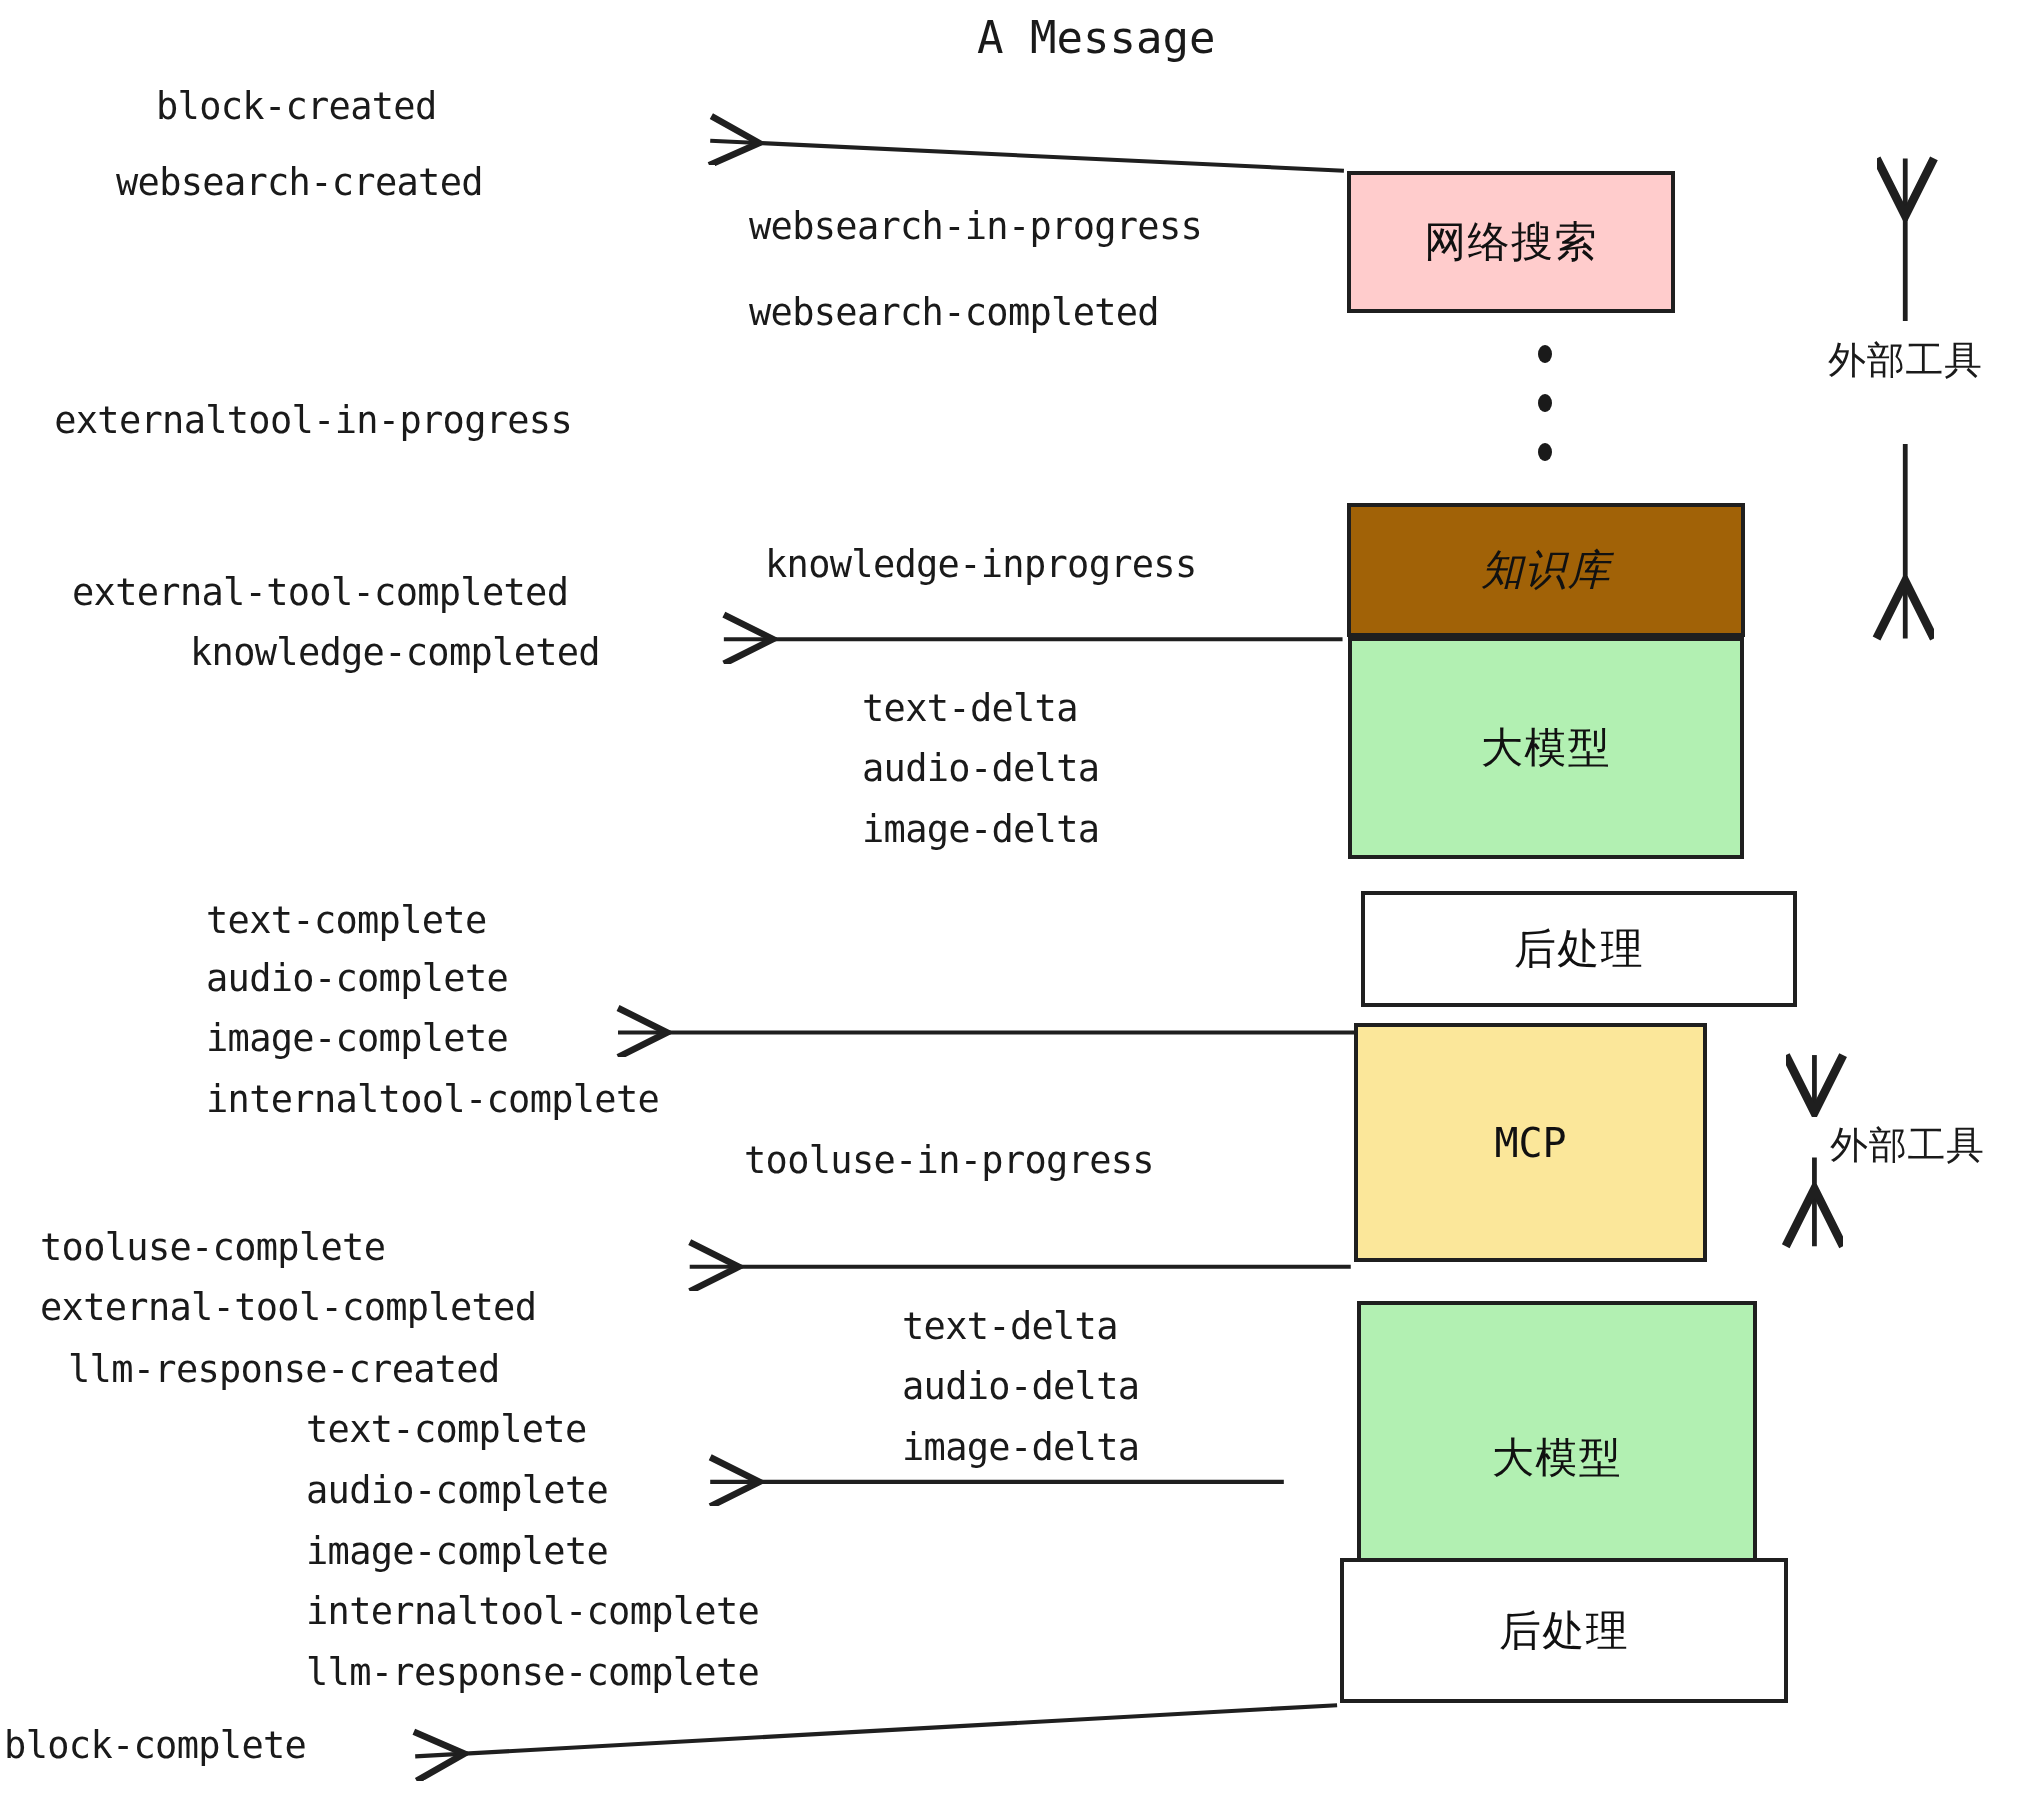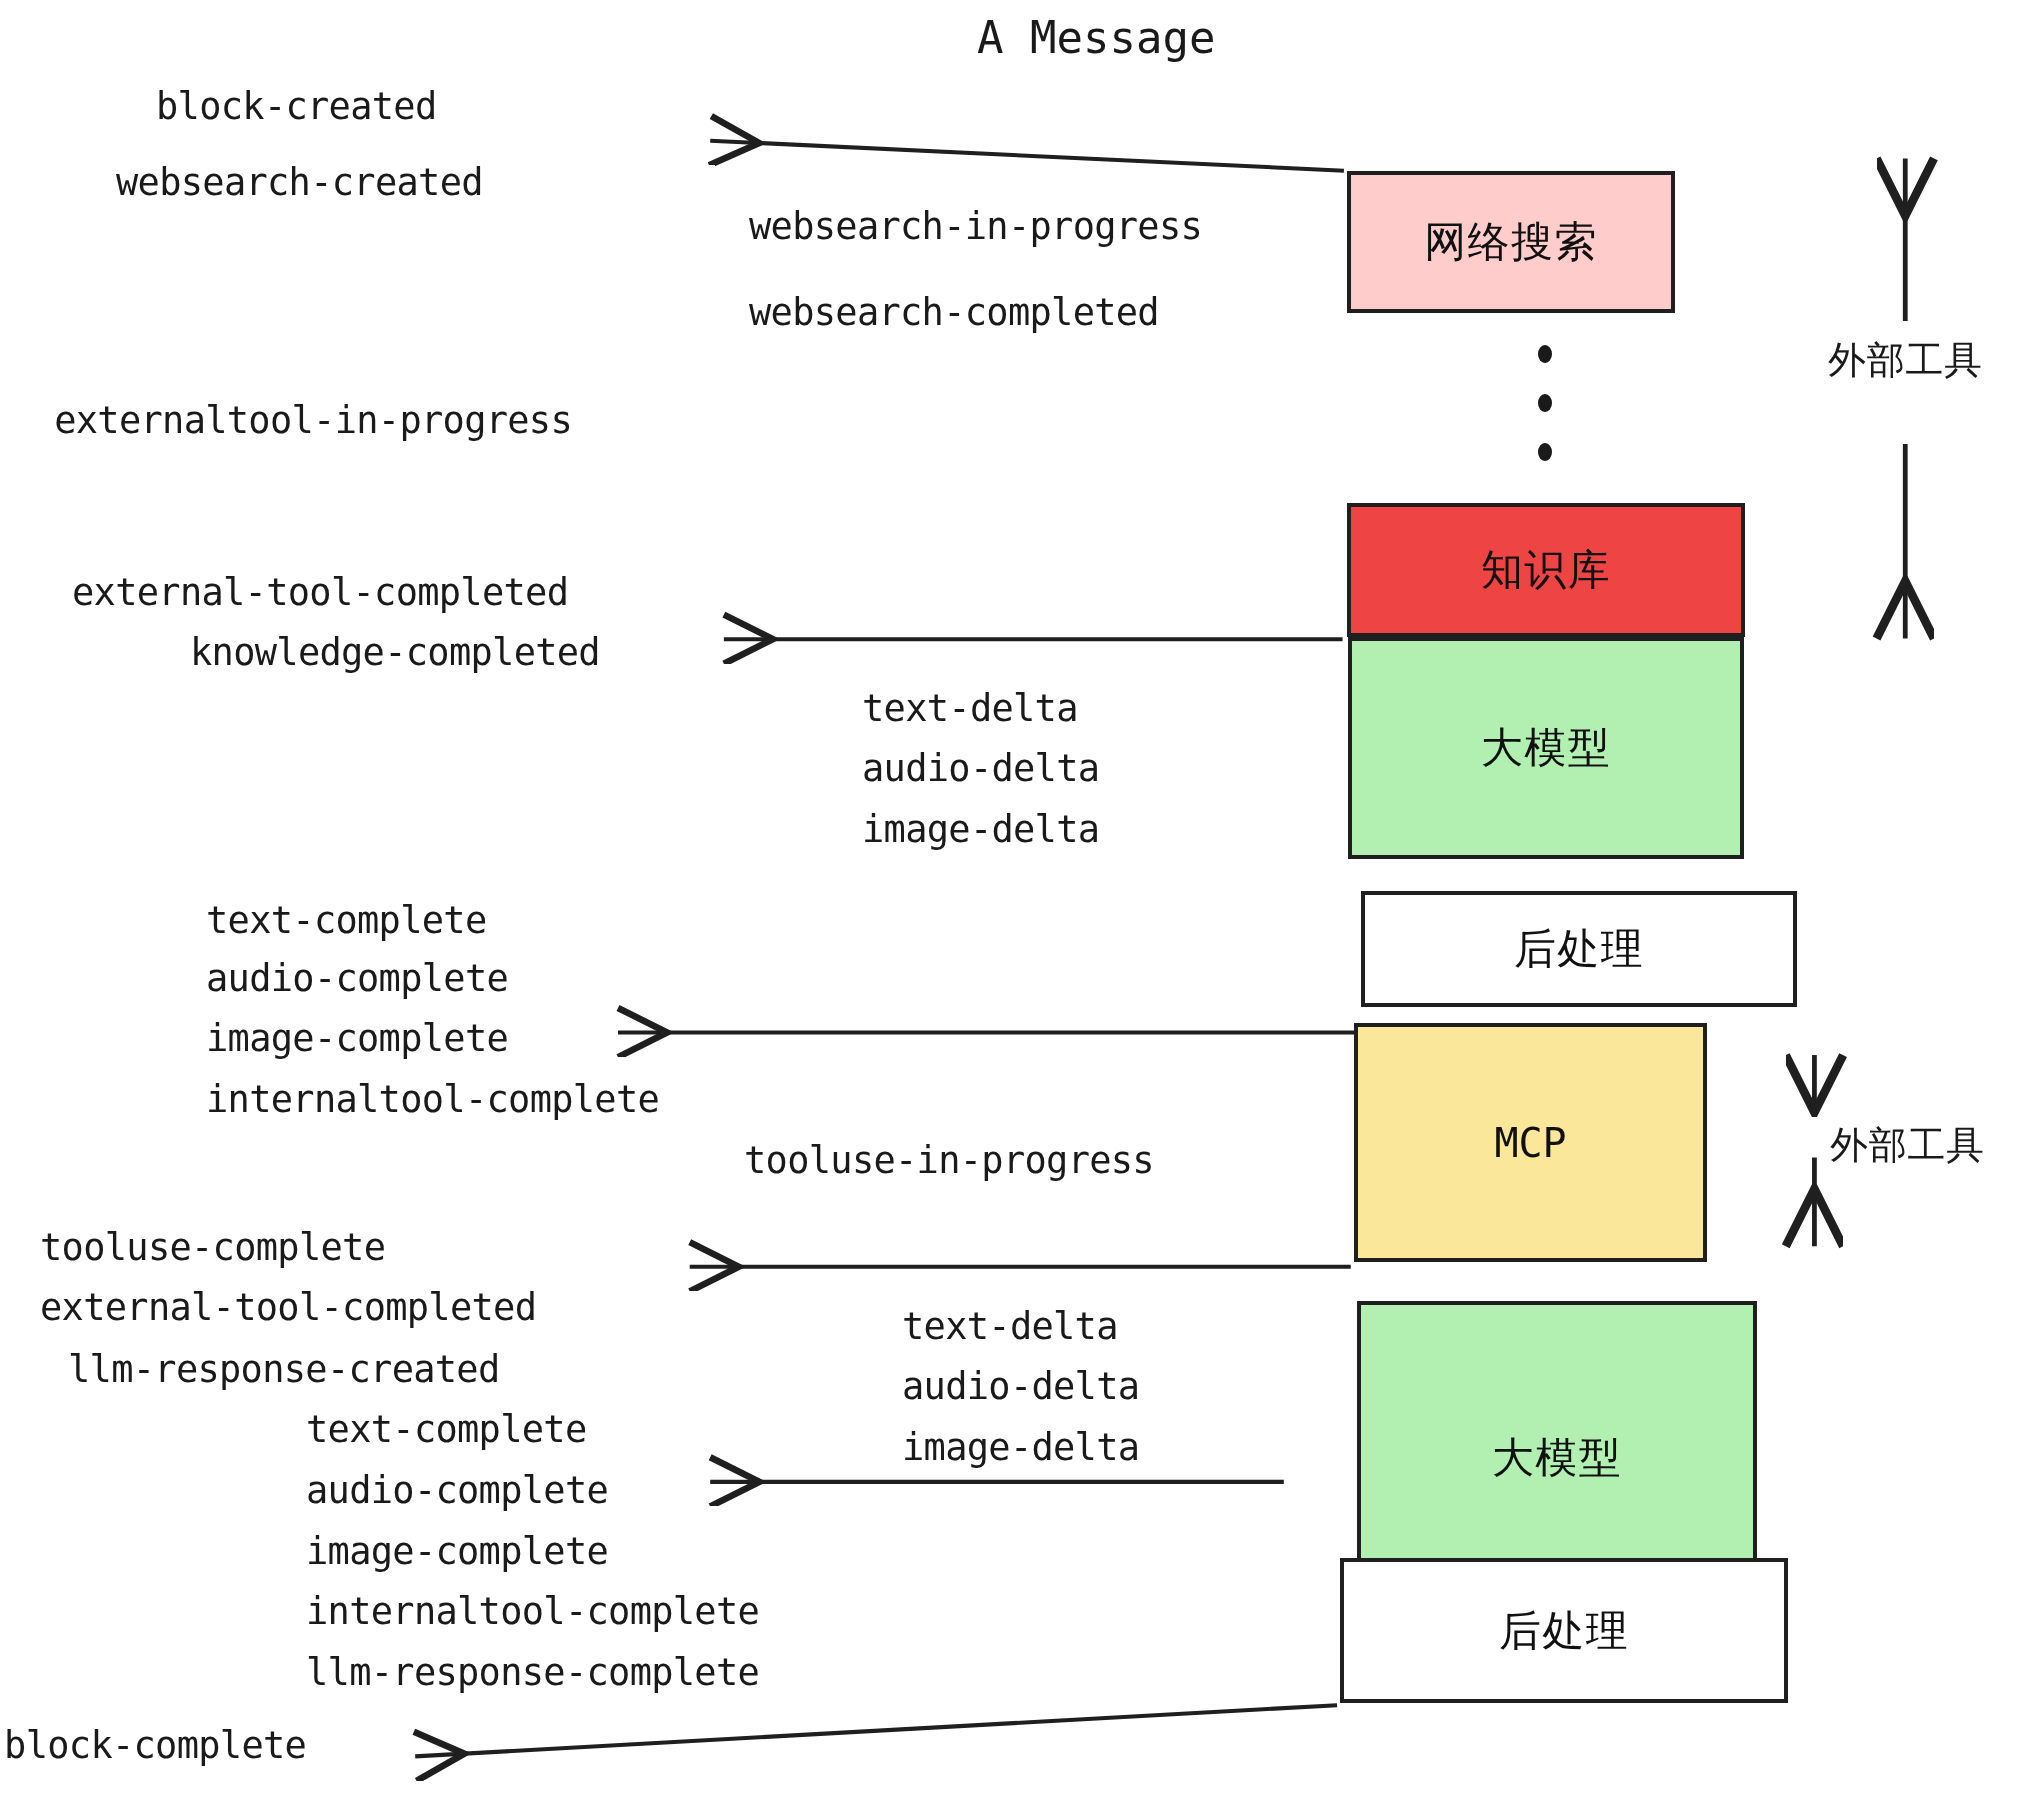--- a/index.html
+++ b/index.html
@@ -88,20 +88,21 @@
 <div id="canvas">
 
   <div id="title">A Message</div>
 
   <div class="evt" style="left:156px;  top:88px;">block-created</div>
   <div class="evt" style="left:116px;  top:164px;">websearch-created</div>
   <div class="evt" style="left:749px; top:208px;">websearch-in-progress</div>
   <div class="evt" style="left:749px; top:294px;">websearch-completed</div>
   <div class="evt" style="left:8.2px;   top:402px;margin-left:46px;">externaltool-in-progress</div>
 
+  <div class="evt" style="left:765px; top:546px;">knowledge-inprogress</div>
   <div class="evt" style="left:72px;  top:574px;">external-tool-completed</div>
   <div class="evt" style="left:190px;  top:634px;">knowledge-completed</div>
 
   <div class="evt" style="left:862px; top:690px;">text-delta</div>
   <div class="evt" style="left:862px; top:750px;">audio-delta</div>
   <div class="evt" style="left:862px; top:811px;">image-delta</div>
 
   <div class="evt" style="left:206px;  top:902px;">text-complete</div>
   <div class="evt" style="left:206px;  top:960px;">audio-complete</div>
   <div class="evt" style="left:206px;  top:1020px;">image-complete</div>
@@ -120,21 +121,21 @@
   <div class="evt" style="left:306px;  top:1411px;">text-complete</div>
   <div class="evt" style="left:306px;  top:1472px;">audio-complete</div>
   <div class="evt" style="left:306px;  top:1533px;">image-complete</div>
   <div class="evt" style="left:306px;  top:1593px;">internaltool-complete</div>
   <div class="evt" style="left:306px;  top:1654px;">llm-response-complete</div>
 
   <div class="evt" style="left:4.1px;    top:1727px;">block-complete</div>
 
   <div class="node" style="left:1347px; top:171px;  width:328px;  height:142px; background:#ffcccc;">网络搜索</div>
 
-  <div class="node" style="left:1347px; top:503px;  width:398px;  height:134px; background:#ef4444;">知识库</div>
+  <div class="node" style="left:1347px; top:503px;  width:398px;  height:134px; background:#a16207;font-style:italic;">知识库</div>
 
   <div class="node" style="left:1348px; top:637px;  width:396px;  height:222px; background:#b2f0b2;">大模型</div>
 
   <div class="node" style="left:1361px; top:891px; width:436px;  height:116px; background:#ffffff;">后处理</div>
 
   <div class="node mono" style="left:1354px; top:1023px; width:353px; height:239px; background:#fbe79a;">MCP</div>
 
   <div class="node" style="left:1357px; top:1301px; width:400px;  height:314px; background:#b2f0b2;">大模型</div>
 
   <div class="node" style="left:1340px; top:1558px; width:448px;  height:145px; background:#ffffff;">后处理</div>

